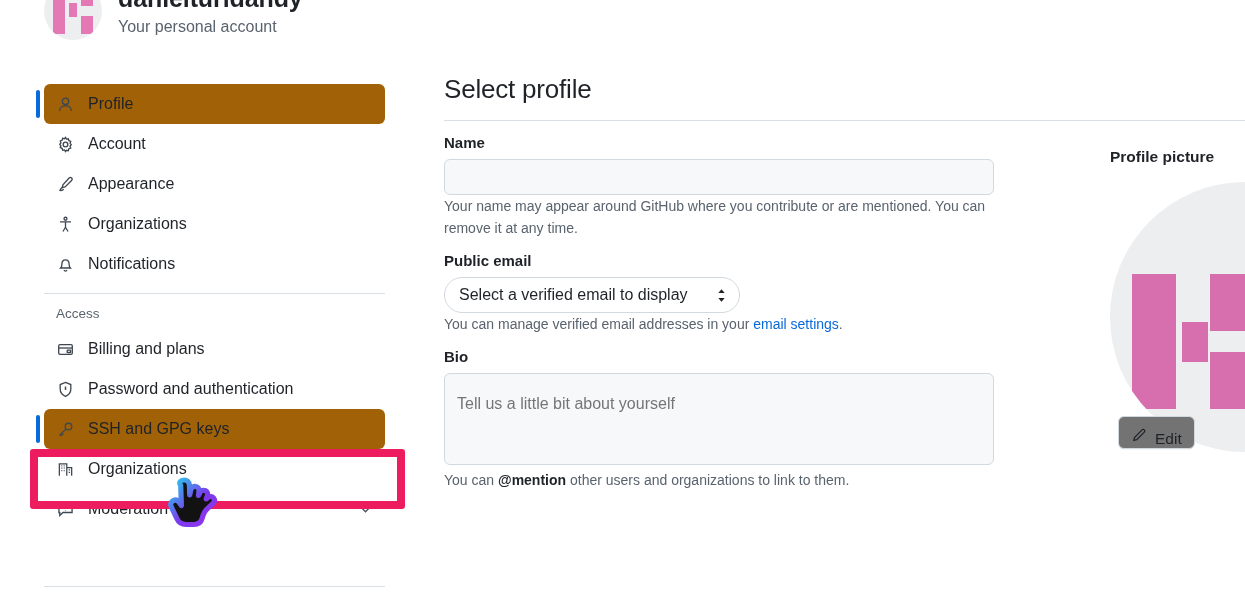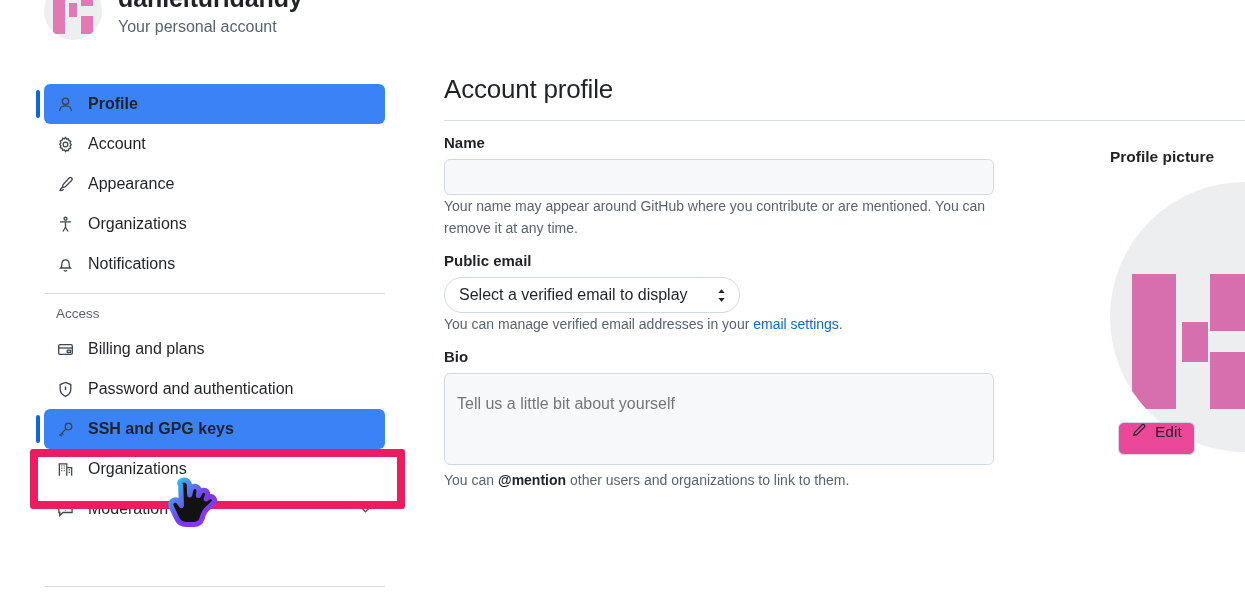--- a/index.html
+++ b/index.html
@@ -79,22 +79,22 @@
     padding: 0 12px;
     border-radius: 6px;
     font-size: 16px;
     color: #1f2328;
     position: relative;
     box-sizing: border-box;
     margin-bottom: 0px;
   }
   .nav-item + .nav-item { margin-top: 0px; }
   .nav-item.active {
-    background: #3b82f6;
-    font-weight: 700;
+    background: #a16207;
+    font-weight: 400;
   }
   .nav-item.active::before {
     content: "";
     position: absolute;
     left: -8px;
     top: 6px;
     bottom: 6px;
     width: 4px;
     border-radius: 6px;
     background: #0969da;
@@ -260,32 +260,31 @@
   #pp-circle .p1 { left: 22px;  top: 92px;  width: 44px; height: 135px; }
   #pp-circle .p2 { left: 100px; top: 92px;  width: 44px; height: 57px; }
   #pp-circle .p3 { left: 100px; top: 170px; width: 44px; height: 57px; }
   #pp-circle .p4 { left: 72px;  top: 140px; width: 26px; height: 40px; }
 
   #edit-button {
     position: absolute;
     left: 8px;
     top: 234px;
     display: inline-flex;
-    align-items: flex-start;
+    align-items: flex-end;
     gap: 8px;
     height: 33px;
     padding: 0 12px;
     box-sizing: border-box;
-    background: #ec4899;
+    background: #737373;
     border: 1px solid #d1d9e0;
     border-radius: 6px;
     font-size: 15.5px;
     color: #1f2328;
     box-shadow: 0 1px 0 rgba(27,31,36,0.04);
-    margin-top: 6px;
   }
 
   
   #highlight-box {
     position: absolute;
     left: 30px;
     top: 449px;
     width: 375px;
     height: 60px;
     box-sizing: border-box;
@@ -433,21 +432,21 @@
         <svg width="15" height="15" viewBox="0 0 16 16" fill="none" stroke="currentColor" stroke-width="1.5">
           <path d="M3.6 6l4.4 4.4L12.4 6"></path>
         </svg>
       </span>
     </div>
   </nav>
 
   <div id="sidebar-bottom-divider"></div>
 
   <main id="main">
-    <div id="page-title">Account profile</div>
+    <div id="page-title">Select profile</div>
     <div id="title-rule"></div>
 
     <div class="field-label">Name</div>
     <input class="text-input" type="text" value="" style="">
     <div class="help-text">Your name may appear around GitHub where you contribute or are mentioned. You can remove it at any time.</div>
 
     <div class="field-label">Public email</div>
     <div class="select-box">
       <span>Select a verified email to display</span>
       <span class="select-caret">

